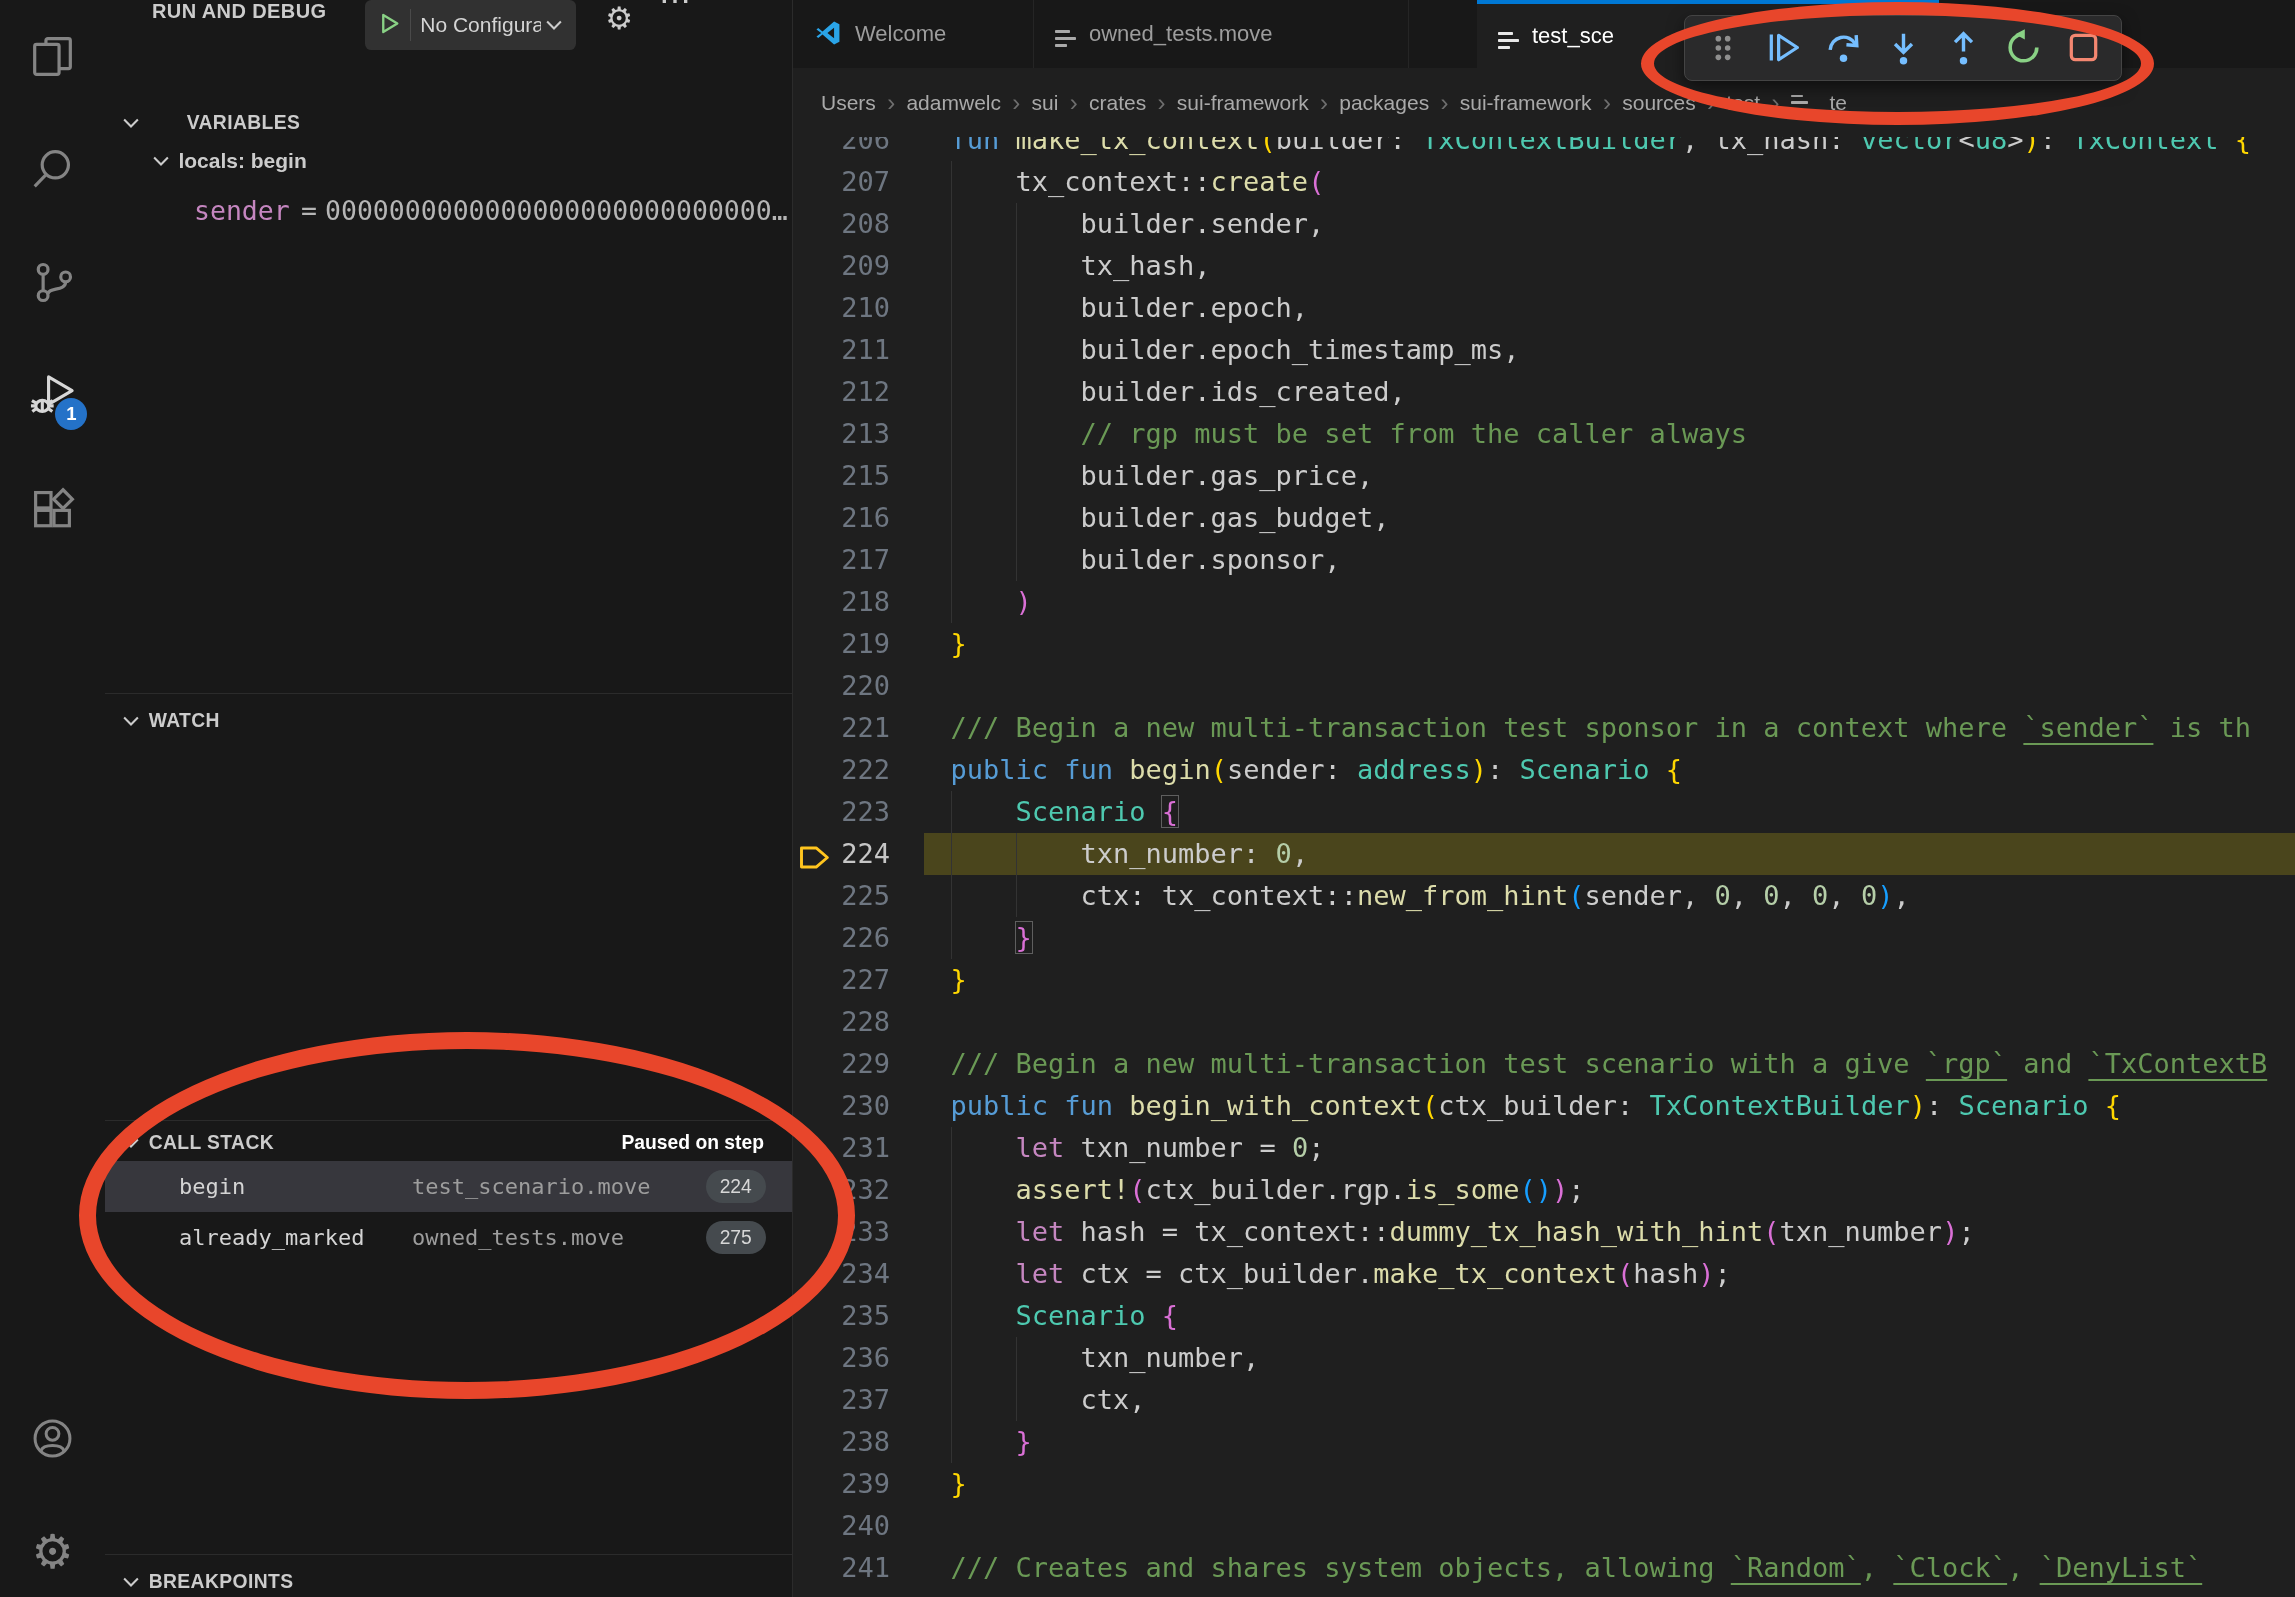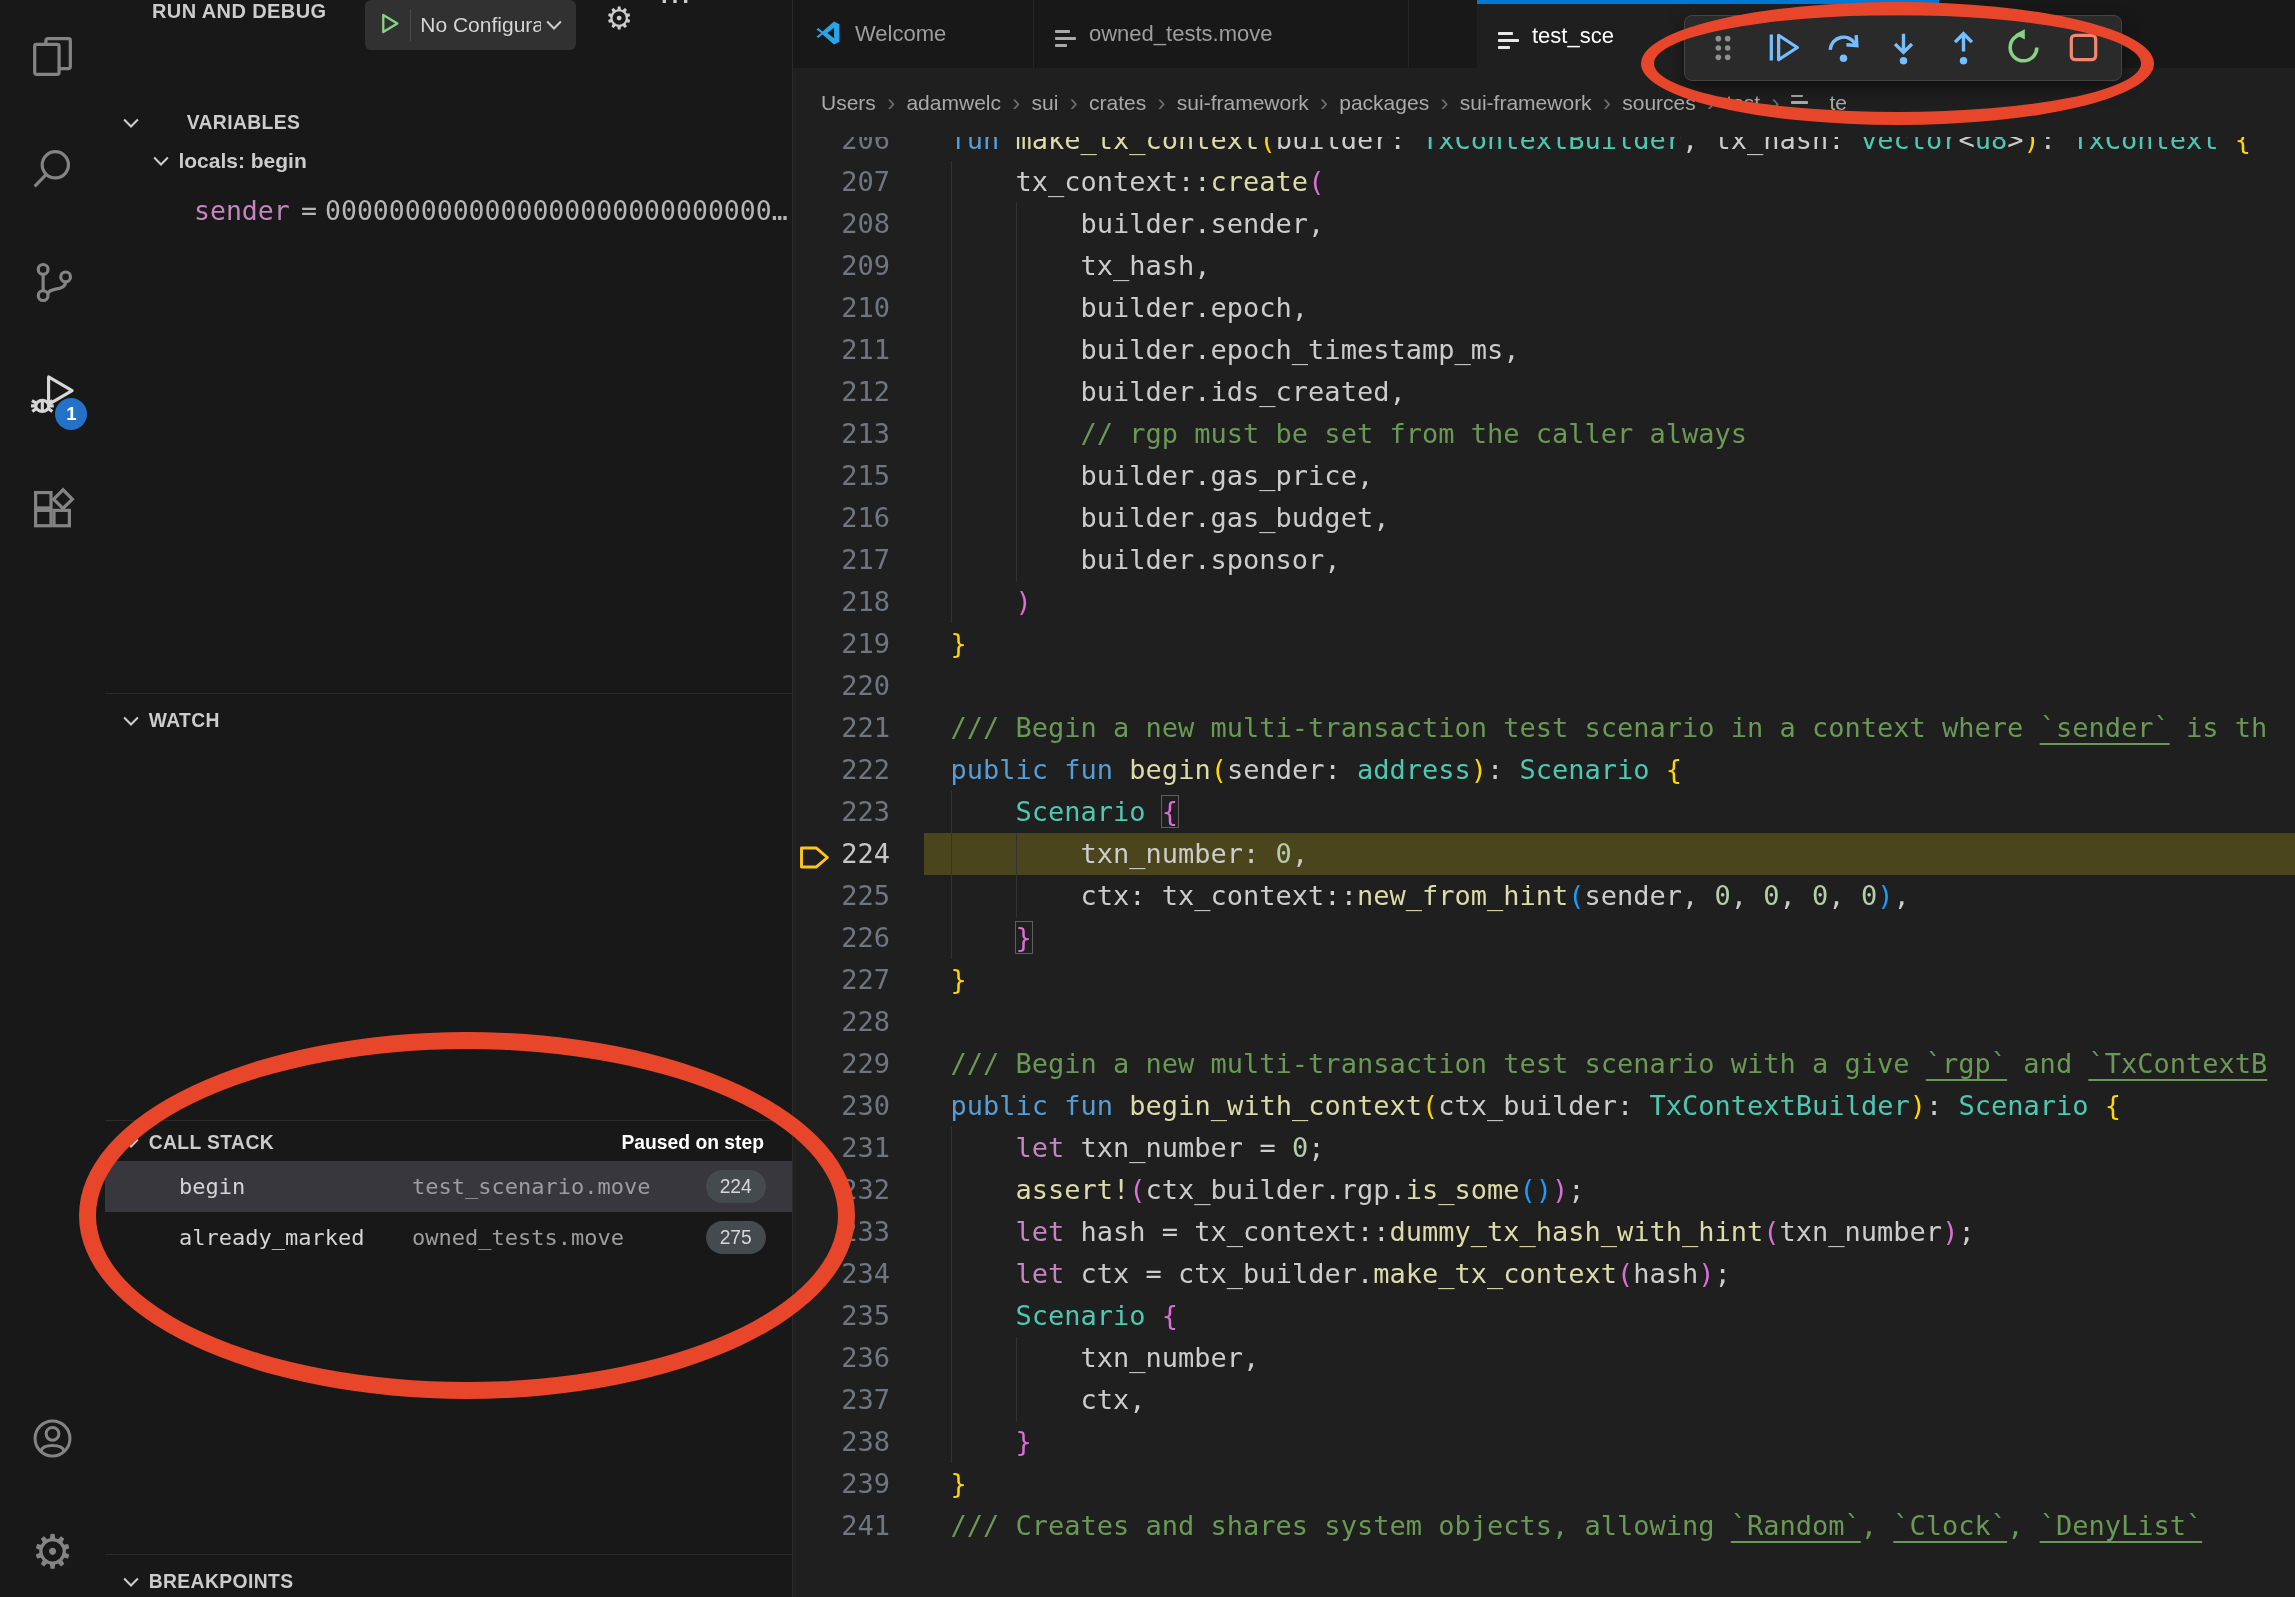--- a/index.html
+++ b/index.html
@@ -353,41 +353,42 @@
           <div class="crow"><div class="gut">210</div><div class="lc"><span class="gd" style="left: calc(0ch + 26.5px);"></span><span class="gd" style="left: calc(4ch + 26.5px);"></span><span class="c-w">        builder.epoch,</span></div></div>
           <div class="crow"><div class="gut">211</div><div class="lc"><span class="gd" style="left: calc(0ch + 26.5px);"></span><span class="gd" style="left: calc(4ch + 26.5px);"></span><span class="c-w">        builder.epoch_timestamp_ms,</span></div></div>
           <div class="crow"><div class="gut">212</div><div class="lc"><span class="gd" style="left: calc(0ch + 26.5px);"></span><span class="gd" style="left: calc(4ch + 26.5px);"></span><span class="c-w">        builder.ids_created,</span></div></div>
           <div class="crow"><div class="gut">213</div><div class="lc"><span class="gd" style="left: calc(0ch + 26.5px);"></span><span class="gd" style="left: calc(4ch + 26.5px);"></span><span class="c-c">        // rgp must be set from the caller always</span></div></div>
           <div class="crow"><div class="gut">215</div><div class="lc"><span class="gd" style="left: calc(0ch + 26.5px);"></span><span class="gd" style="left: calc(4ch + 26.5px);"></span><span class="c-w">        builder.gas_price,</span></div></div>
           <div class="crow"><div class="gut">216</div><div class="lc"><span class="gd" style="left: calc(0ch + 26.5px);"></span><span class="gd" style="left: calc(4ch + 26.5px);"></span><span class="c-w">        builder.gas_budget,</span></div></div>
           <div class="crow"><div class="gut">217</div><div class="lc"><span class="gd" style="left: calc(0ch + 26.5px);"></span><span class="gd" style="left: calc(4ch + 26.5px);"></span><span class="c-w">        builder.sponsor,</span></div></div>
           <div class="crow"><div class="gut">218</div><div class="lc"><span class="gd" style="left: calc(0ch + 26.5px);"></span><span class="c-pm">    )</span></div></div>
           <div class="crow"><div class="gut">219</div><div class="lc"><span class="c-py">}</span></div></div>
           <div class="crow"><div class="gut">220</div><div class="lc"></div></div>
-          <div class="crow"><div class="gut">221</div><div class="lc"><span class="c-c">/// Begin a new multi-transaction test scenario in a context where </span><span class="c-cu">`sender`</span><span class="c-c"> is th</span></div></div>
+          <div class="crow"><div class="gut">221</div><div class="lc"><span class="c-c">/// Begin a new multi-transaction test sponsor in a context where </span><span class="c-cu">`sender`</span><span class="c-c"> is th</span></div></div>
           <div class="crow"><div class="gut">222</div><div class="lc"><span class="c-k">public</span><span class="c-w"> </span><span class="c-k">fun</span><span class="c-w"> </span><span class="c-f">begin</span><span class="c-py">(</span><span class="c-w">sender: </span><span class="c-t">address</span><span class="c-py">)</span><span class="c-w">: </span><span class="c-t">Scenario</span><span class="c-w"> </span><span class="c-py">{</span></div></div>
           <div class="crow"><div class="gut">223</div><div class="lc"><span class="gd" style="left: calc(0ch + 26.5px);"></span><span class="c-w">    </span><span class="c-t">Scenario</span><span class="c-w"> </span><span class="c-pm c-box">{</span></div></div>
           <div class="crow hl"><div class="gut">224<span class="ptr"><svg viewBox="0 0 28 24" width="34" height="27">
                   <path d="M2 3.5 H15 L25 12 L15 20.5 H2 Z" fill="none" stroke="#ffc51f" stroke-width="2.6" stroke-linejoin="round"></path>
                 </svg></span></div><div class="lc"><span class="gd" style="left: calc(0ch + 26.5px);"></span><span class="gd" style="left: calc(4ch + 26.5px);"></span><span class="c-w">        txn_number: </span><span class="c-n">0</span><span class="c-w">,</span></div></div>
           <div class="crow"><div class="gut">225</div><div class="lc"><span class="gd" style="left: calc(0ch + 26.5px);"></span><span class="gd" style="left: calc(4ch + 26.5px);"></span><span class="c-w">        ctx: tx_context::</span><span class="c-f">new_from_hint</span><span class="c-pb">(</span><span class="c-w">sender, </span><span class="c-n">0</span><span class="c-w">, </span><span class="c-n">0</span><span class="c-w">, </span><span class="c-n">0</span><span class="c-w">, </span><span class="c-n">0</span><span class="c-pb">)</span><span class="c-w">,</span></div></div>
           <div class="crow"><div class="gut">226</div><div class="lc"><span class="gd" style="left: calc(0ch + 26.5px);"></span><span class="c-w">    </span><span class="c-pm c-box">}</span></div></div>
           <div class="crow"><div class="gut">227</div><div class="lc"><span class="c-py">}</span></div></div>
           <div class="crow"><div class="gut">228</div><div class="lc"></div></div>
           <div class="crow"><div class="gut">229</div><div class="lc"><span class="c-c">/// Begin a new multi-transaction test scenario with a give </span><span class="c-cu">`rgp`</span><span class="c-c"> and </span><span class="c-cu">`TxContextB</span></div></div>
           <div class="crow"><div class="gut">230</div><div class="lc"><span class="c-k">public</span><span class="c-w"> </span><span class="c-k">fun</span><span class="c-w"> </span><span class="c-f">begin_with_context</span><span class="c-py">(</span><span class="c-w">ctx_builder: </span><span class="c-t">TxContextBuilder</span><span class="c-py">)</span><span class="c-w">: </span><span class="c-t">Scenario</span><span class="c-w"> </span><span class="c-py">{</span></div></div>
           <div class="crow"><div class="gut">231</div><div class="lc"><span class="gd" style="left: calc(0ch + 26.5px);"></span><span class="c-w">    </span><span class="c-l">let</span><span class="c-w"> txn_number = </span><span class="c-n">0</span><span class="c-w">;</span></div></div>
           <div class="crow"><div class="gut">232</div><div class="lc"><span class="gd" style="left: calc(0ch + 26.5px);"></span><span class="c-w">    </span><span class="c-f">assert!</span><span class="c-pm">(</span><span class="c-w">ctx_builder.rgp.</span><span class="c-f">is_some</span><span class="c-pb">()</span><span class="c-pm">)</span><span class="c-w">;</span></div></div>
           <div class="crow"><div class="gut">233</div><div class="lc"><span class="gd" style="left: calc(0ch + 26.5px);"></span><span class="c-w">    </span><span class="c-l">let</span><span class="c-w"> hash = tx_context::</span><span class="c-f">dummy_tx_hash_with_hint</span><span class="c-pm">(</span><span class="c-w">txn_number</span><span class="c-pm">)</span><span class="c-w">;</span></div></div>
           <div class="crow"><div class="gut">234</div><div class="lc"><span class="gd" style="left: calc(0ch + 26.5px);"></span><span class="c-w">    </span><span class="c-l">let</span><span class="c-w"> ctx = ctx_builder.</span><span class="c-f">make_tx_context</span><span class="c-pm">(</span><span class="c-w">hash</span><span class="c-pm">)</span><span class="c-w">;</span></div></div>
           <div class="crow"><div class="gut">235</div><div class="lc"><span class="gd" style="left: calc(0ch + 26.5px);"></span><span class="c-w">    </span><span class="c-t">Scenario</span><span class="c-w"> </span><span class="c-pm">{</span></div></div>
           <div class="crow"><div class="gut">236</div><div class="lc"><span class="gd" style="left: calc(0ch + 26.5px);"></span><span class="gd" style="left: calc(4ch + 26.5px);"></span><span class="c-w">        txn_number,</span></div></div>
           <div class="crow"><div class="gut">237</div><div class="lc"><span class="gd" style="left: calc(0ch + 26.5px);"></span><span class="gd" style="left: calc(4ch + 26.5px);"></span><span class="c-w">        ctx,</span></div></div>
           <div class="crow"><div class="gut">238</div><div class="lc"><span class="gd" style="left: calc(0ch + 26.5px);"></span><span class="c-pm">    }</span></div></div>
           <div class="crow"><div class="gut">239</div><div class="lc"><span class="c-py">}</span></div></div>
+          <div class="crow"><div class="gut">240</div><div class="lc"></div></div>
           <div class="crow"><div class="gut">241</div><div class="lc"><span class="c-c">/// Creates and shares system objects, allowing </span><span class="c-cu">`Random`</span><span class="c-c">, </span><span class="c-cu">`Clock`</span><span class="c-c">, </span><span class="c-cu">`DenyList`</span></div></div>
         </div>
       </div>
   </div>
 
   <div class="ellipse ellipse-toolbar"></div>
   <div class="ellipse ellipse-callstack"></div>
 </div>
 
 

